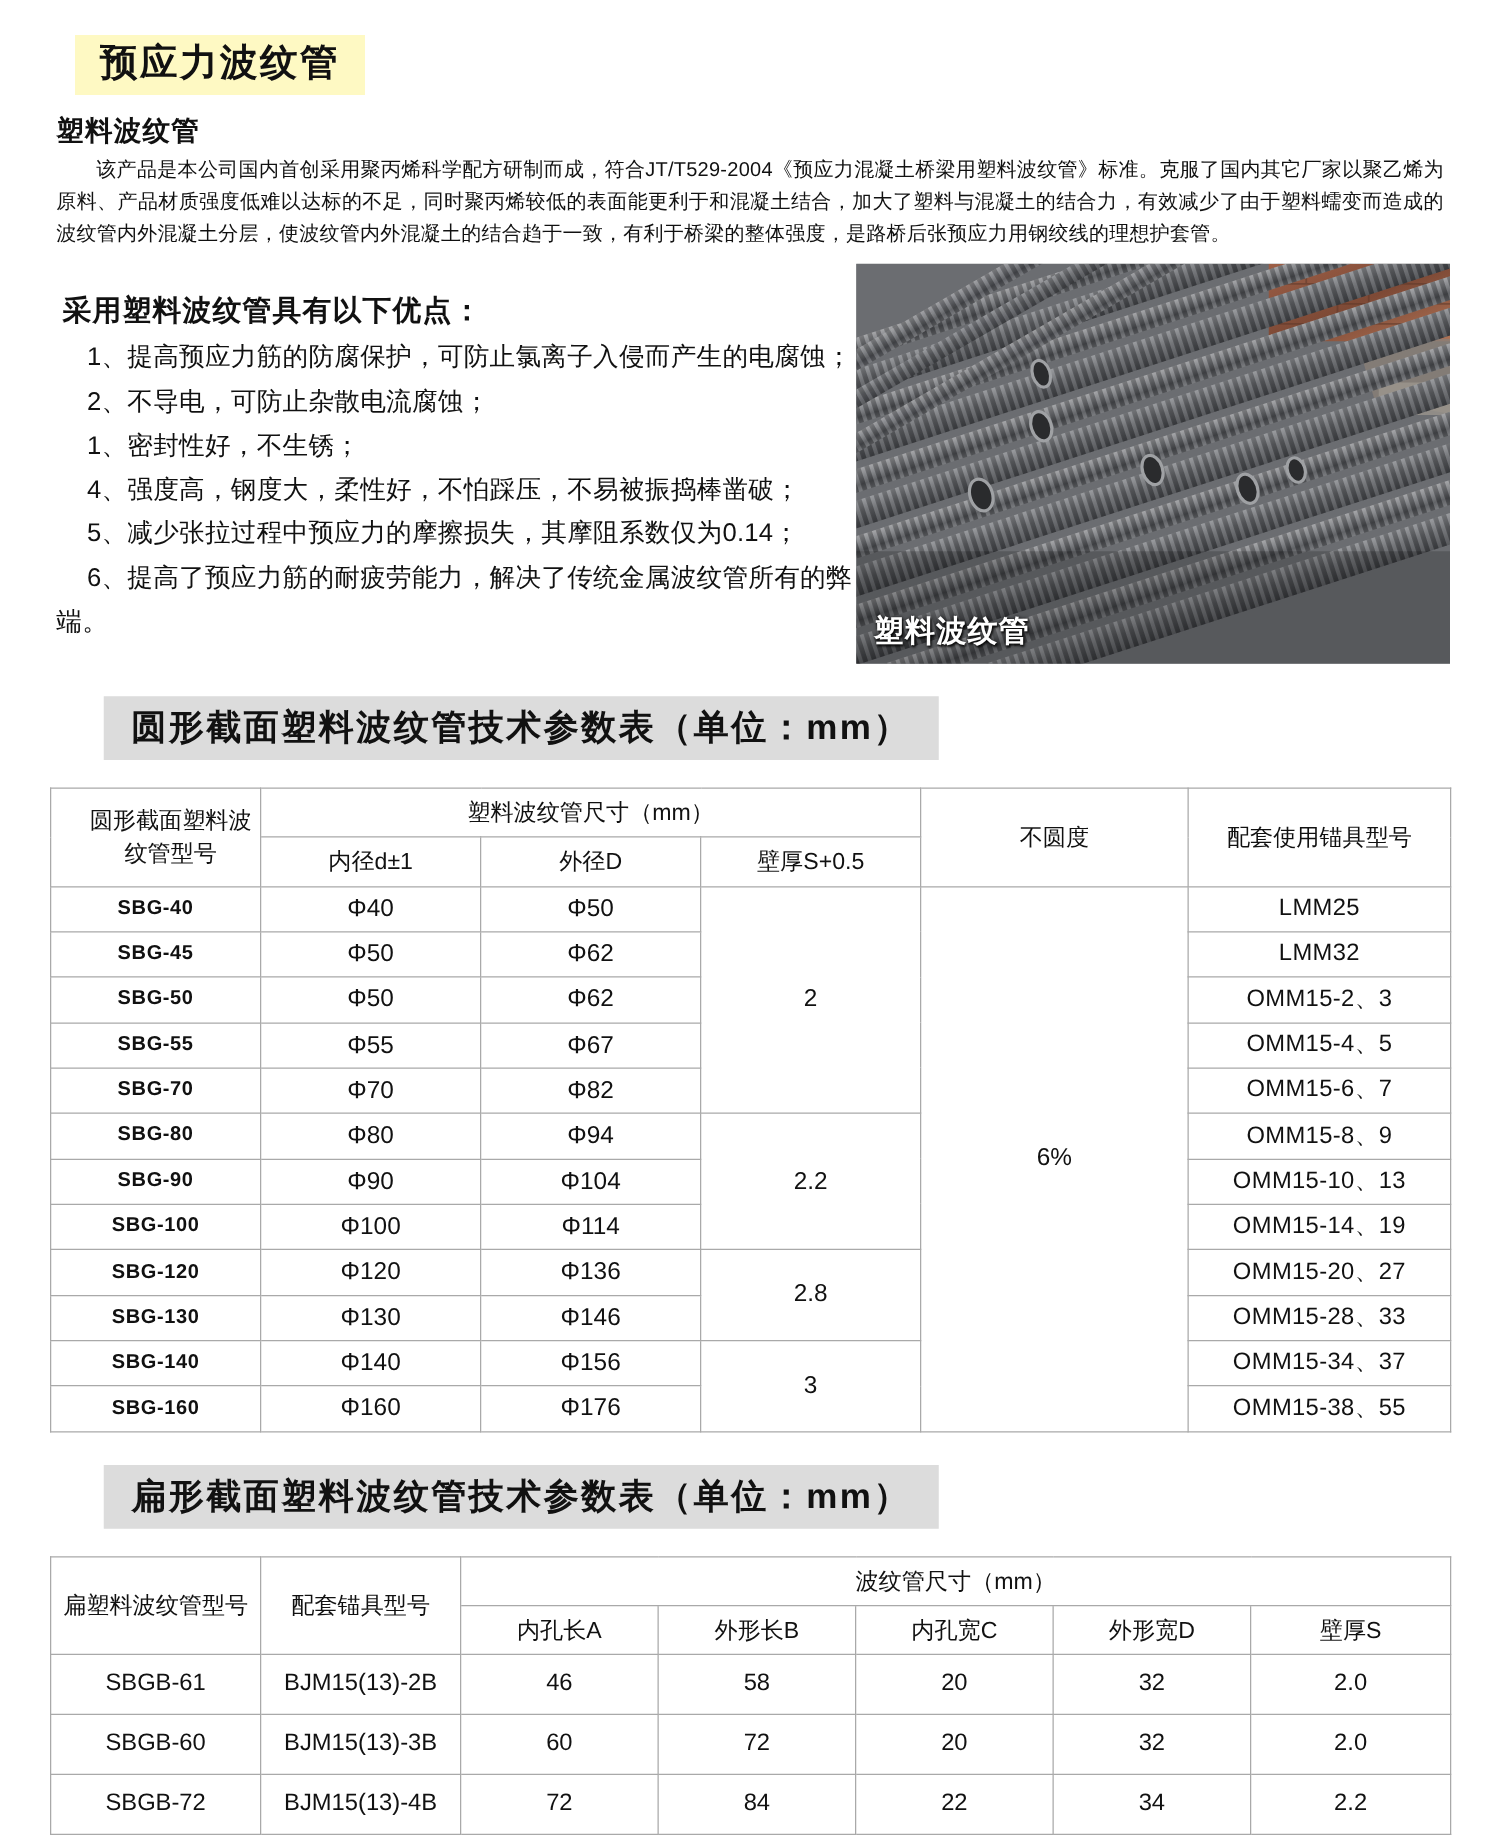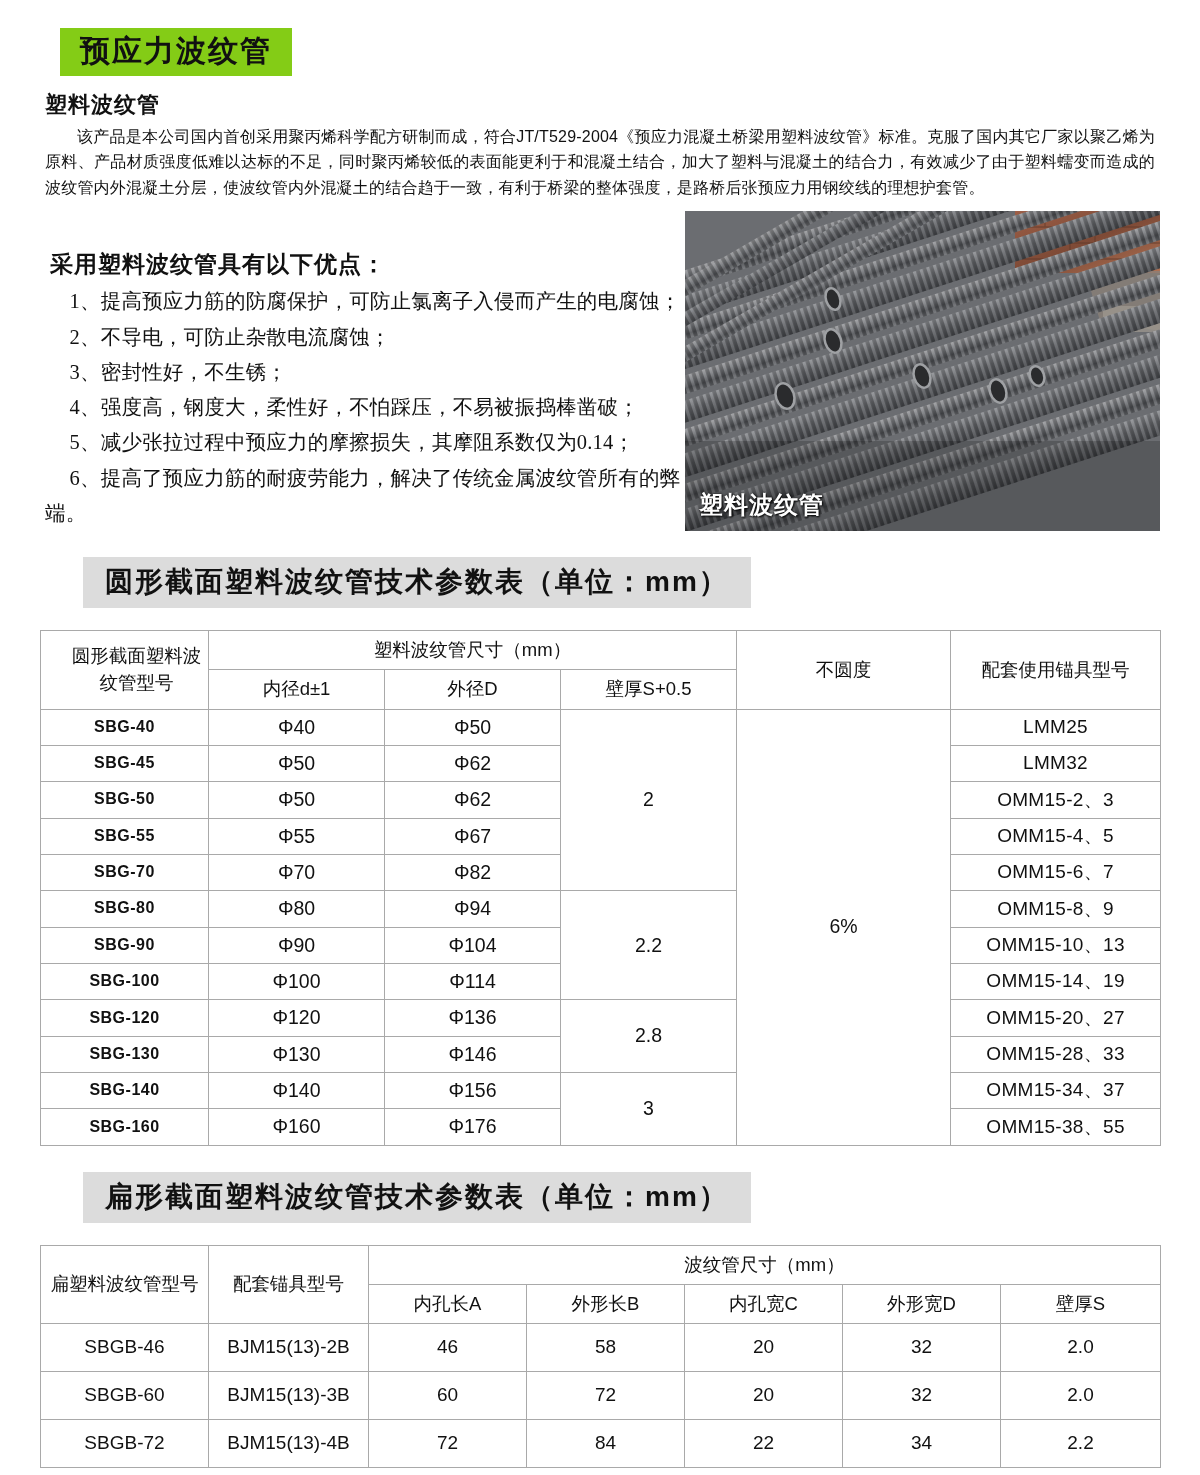--- a/index.html
+++ b/index.html
@@ -13,21 +13,21 @@
     font-family: "Liberation Sans", "DejaVu Sans", sans-serif;
     color: #111;
     position: relative;
     overflow: hidden;
   }
   .page { padding: 0 40px; width: 1200px; }
 
   
   .band-title {
     display: inline-block;
-    background: #84cc16;
+    background: #fef9c3;
     font-size: 30px;
     font-weight: bold;
     letter-spacing: 2px;
     padding: 6px 20px 7px 20px;
     margin-top: 28px;
     margin-left: 20px;
     line-height: 1.15;
   }
   .sub-title {
     font-size: 22px;
@@ -65,23 +65,22 @@
   .adv-list li {
     font-size: 20.5px;
     line-height: 1.72;
     text-indent: 1.2em;
     letter-spacing: 0.2px;
   }
 
   
   .cols {
     display: flex;
-    align-items: flex-end;
+    align-items: center;
     gap: 0;
-    font-family: Liberation Serif, serif;
   }
   .cols .left { width: 645px; flex: 0 0 645px; padding-left: 5px; }
   .cols .right { flex: 0 0 475px; padding-top: 10px; }
 
   
   .photo {
     position: relative;
     width: 475px;
     height: 320px;
     overflow: hidden;
@@ -139,21 +138,21 @@
   <div class="sub-title">塑料波纹管</div>
 
   <p class="intro">该产品是本公司国内首创采用聚丙烯科学配方研制而成，符合JT/T529-2004《预应力混凝土桥梁用塑料波纹管》标准。克服了国内其它厂家以聚乙烯为原料、产品材质强度低难以达标的不足，同时聚丙烯较低的表面能更利于和混凝土结合，加大了塑料与混凝土的结合力，有效减少了由于塑料蠕变而造成的波纹管内外混凝土分层，使波纹管内外混凝土的结合趋于一致，有利于桥梁的整体强度，是路桥后张预应力用钢绞线的理想护套管。</p>
 
   <div class="cols">
     <div class="left">
       <div class="adv-head">采用塑料波纹管具有以下优点：</div>
       <ul class="adv-list">
         <li>1、提高预应力筋的防腐保护，可防止氯离子入侵而产生的电腐蚀；</li>
         <li>2、不导电，可防止杂散电流腐蚀；</li>
-        <li>3、密封性好，不生锈；</li>
+        <li>1、密封性好，不生锈；</li>
         <li>4、强度高，钢度大，柔性好，不怕踩压，不易被振捣棒凿破；</li>
         <li>5、减少张拉过程中预应力的摩擦损失，其摩阻系数仅为0.14；</li>
         <li>6、提高了预应力筋的耐疲劳能力，解决了传统金属波纹管所有的弊端。</li>
       </ul>
     </div>
 
     <div class="right">
       <div class="photo">
         <svg viewBox="0 0 475 320" preserveAspectRatio="none">
           <defs>
@@ -393,21 +392,21 @@
         <tr>
           <td>内孔长A</td>
           <td>外形长B</td>
           <td>内孔宽C</td>
           <td>外形宽D</td>
           <td>壁厚S</td>
         </tr>
       </thead>
       <tbody>
           <tr>
-            <td>SBGB-46</td>
+            <td>SBGB-61</td>
             <td>BJM15(13)-2B</td>
             <td>46</td>
             <td>58</td>
             <td>20</td>
             <td>32</td>
             <td>2.0</td>
           </tr>
           <tr>
             <td>SBGB-60</td>
             <td>BJM15(13)-3B</td>

